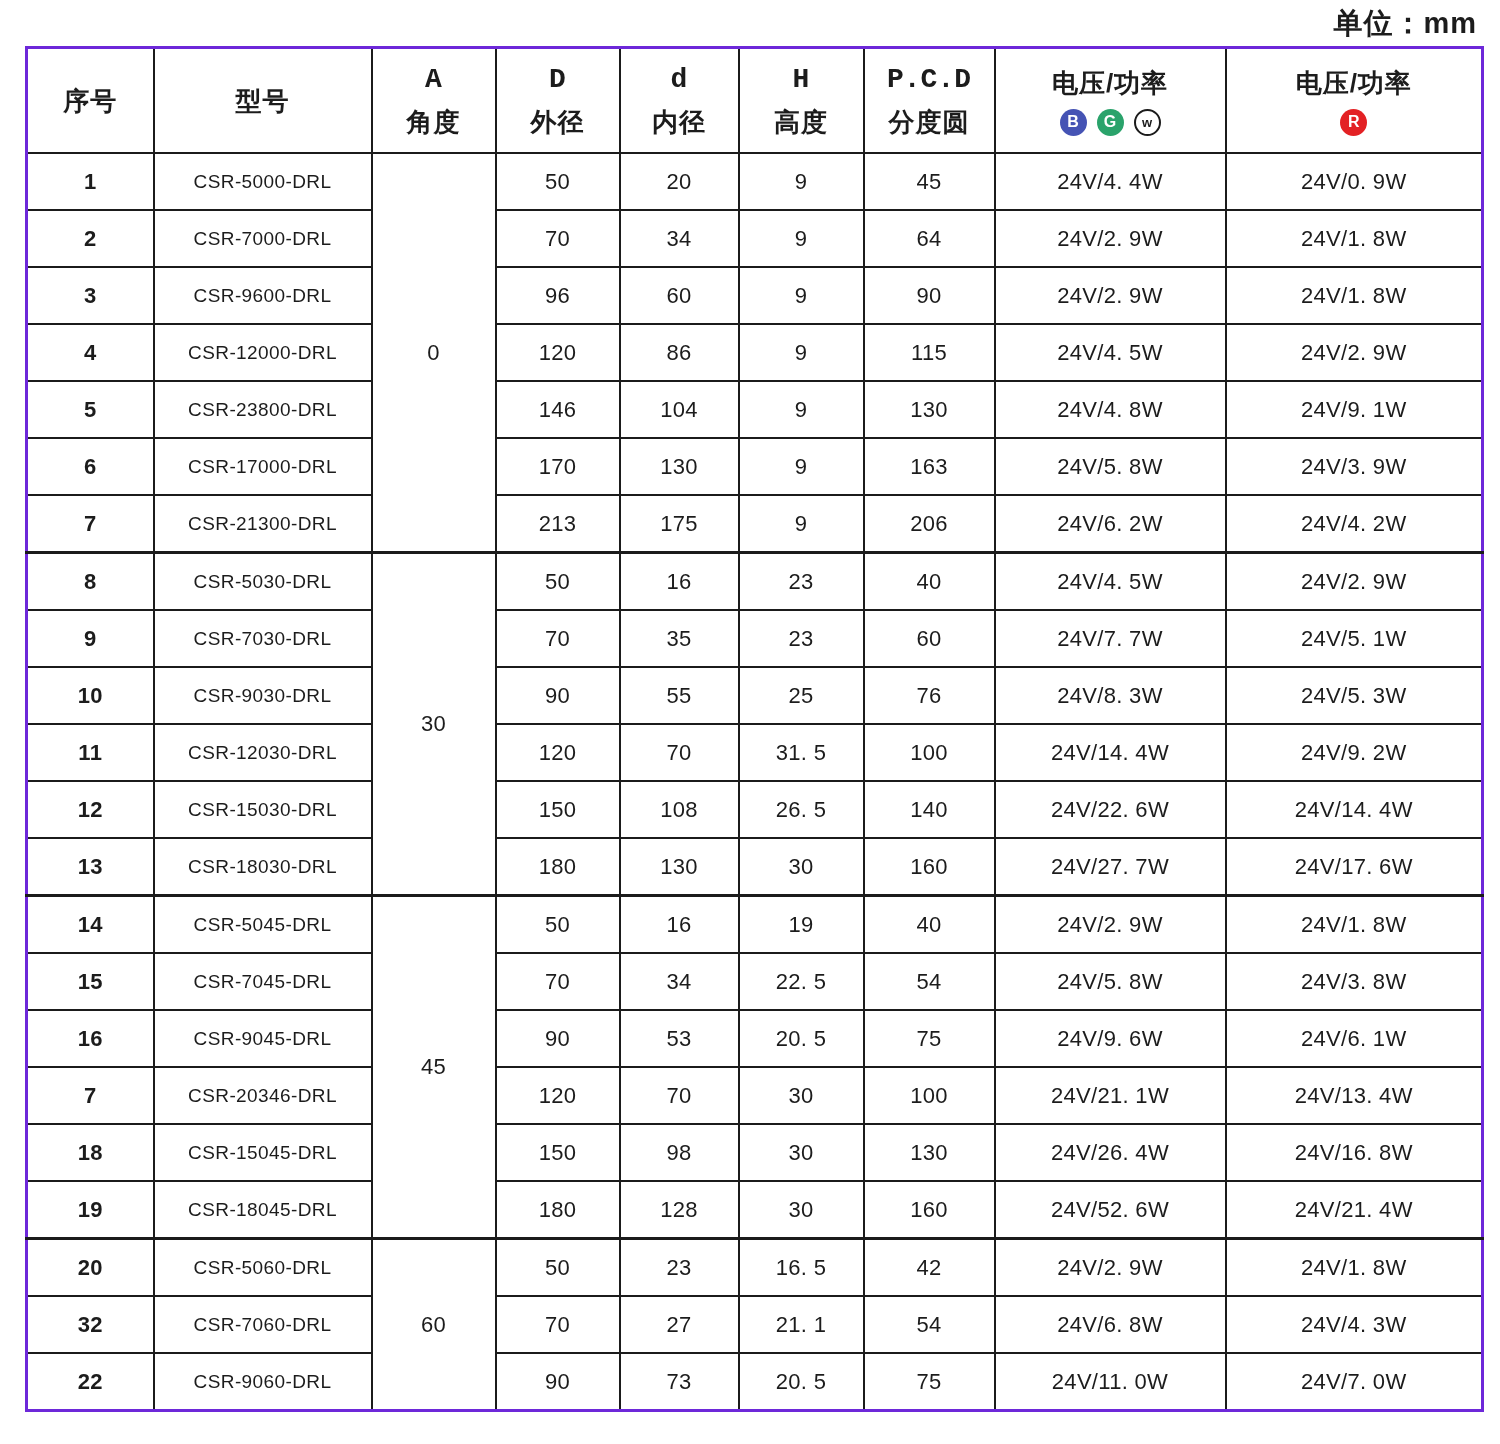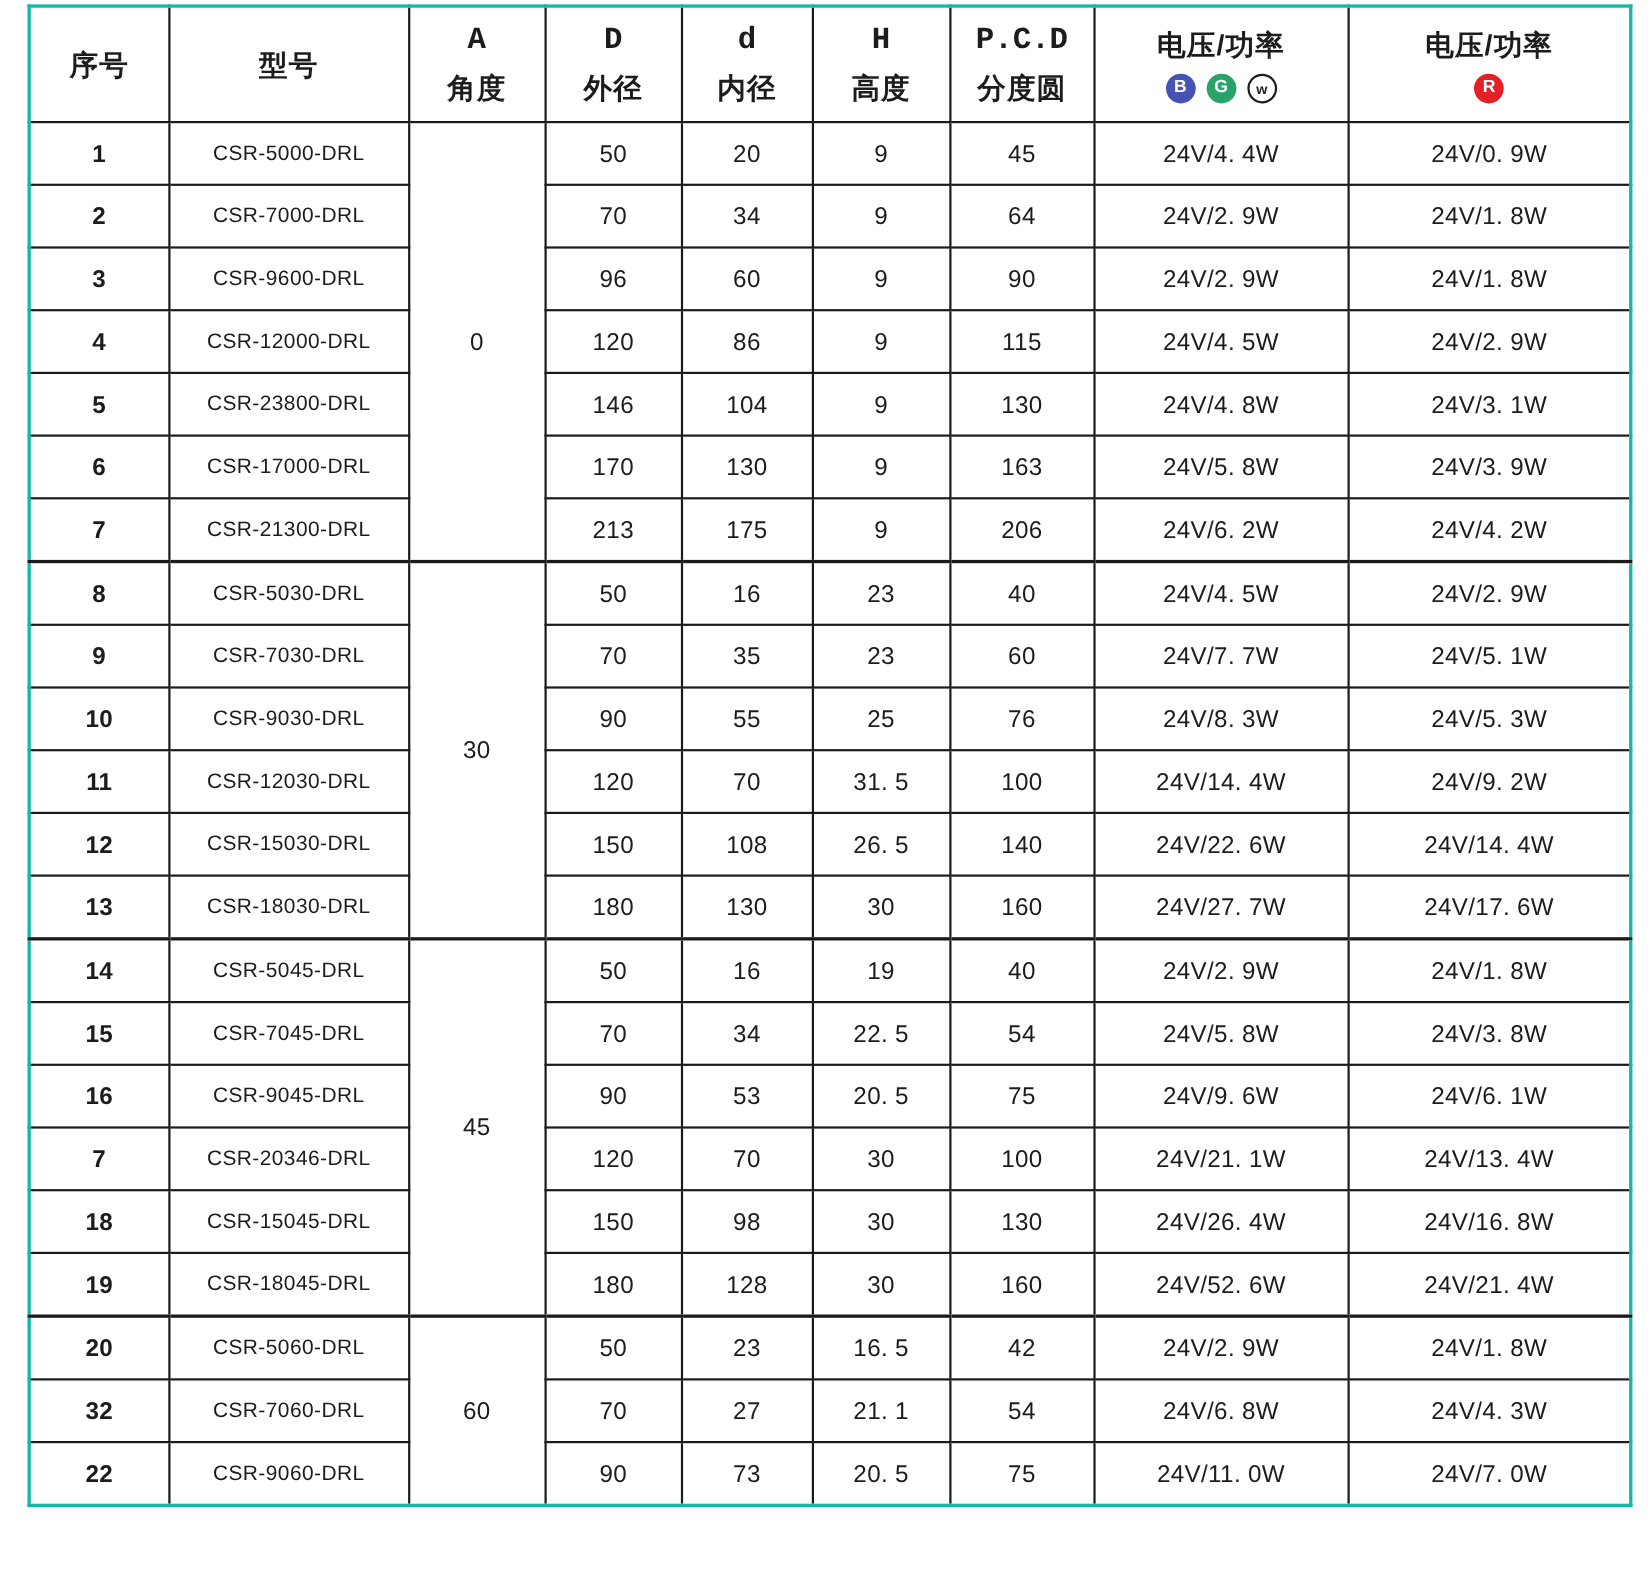--- a/index.html
+++ b/index.html
@@ -24,21 +24,21 @@
     line-height: 38px;
     height: 38px;
     letter-spacing: 1px;
     margin-bottom: 4px;
     padding-right: 4px;
   }
   table.spec {
     border-collapse: collapse;
     table-layout: fixed;
     width: 1456px;
-    border: 3px solid #14b8a6;
+    border: 3px solid #6d28d9;
   }
   table.spec th, table.spec td {
     border: 2px solid #1b1b1b;
     text-align: center;
     vertical-align: middle;
     padding: 0;
     overflow: hidden;
   }
   thead th { height: 103px; font-weight: normal; }
   tbody td { height: 55px; font-size: 22px; letter-spacing: 0.3px; }
@@ -84,20 +84,21 @@
   td.serial { font-weight: bold; font-size: 22px; }
   td.model  { font-size: 19px; letter-spacing: 0.4px; }
   td.angle  { font-size: 22px; }
   td.num    { font-size: 22px; }
 </style>
 </head>
 <body>
 
 <div class="page">
 
+  <div class="unit-label">单位：mm</div>
 
   <table class="spec">
     <colgroup>
       <col style="width:127px">
         <col style="width:218px">
         <col style="width:124px">
       <col style="width:124px">
         <col style="width:119px">
         <col style="width:125px">
       <col style="width:131px">
@@ -201,21 +202,21 @@
           <td class="num">24V/2. 9W</td>
         </tr>
         <tr>
           <td class="serial">5</td>
           <td class="model">CSR-23800-DRL</td>
           <td class="num">146</td>
           <td class="num">104</td>
           <td class="num">9</td>
           <td class="num">130</td>
           <td class="num">24V/4. 8W</td>
-          <td class="num">24V/3. 1W</td>
+          <td class="num">24V/9. 1W</td>
         </tr>
         <tr>
           <td class="serial">6</td>
           <td class="model">CSR-17000-DRL</td>
           <td class="num">170</td>
           <td class="num">130</td>
           <td class="num">9</td>
           <td class="num">163</td>
           <td class="num">24V/5. 8W</td>
           <td class="num">24V/3. 9W</td>

